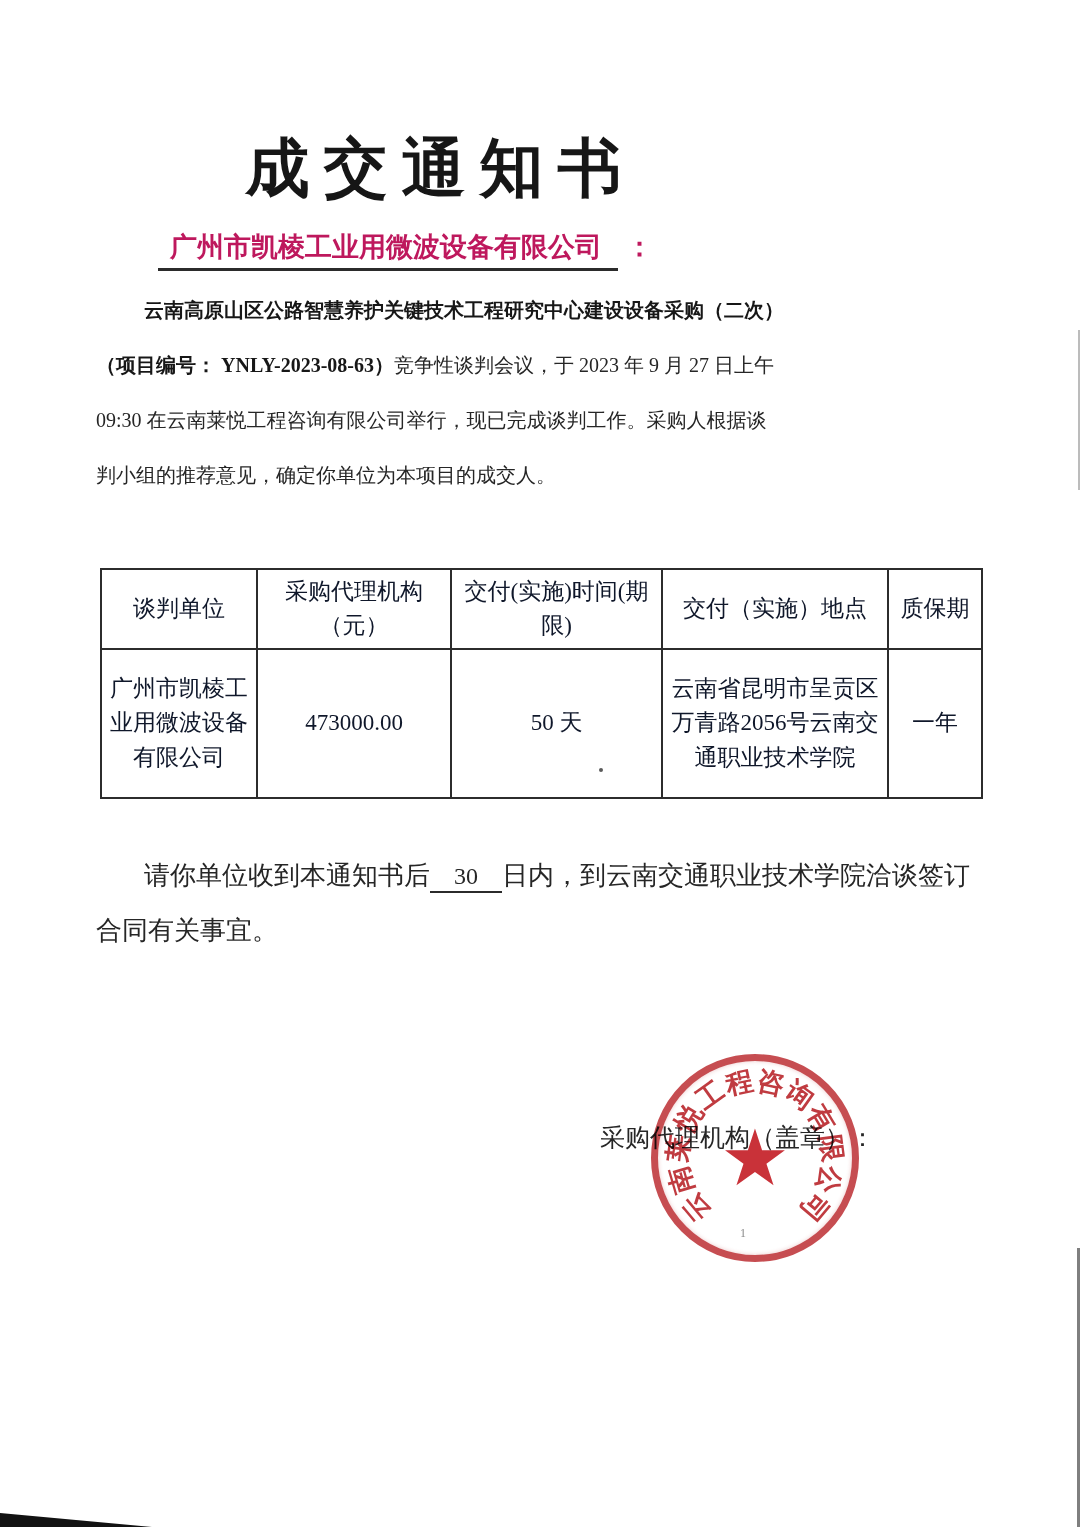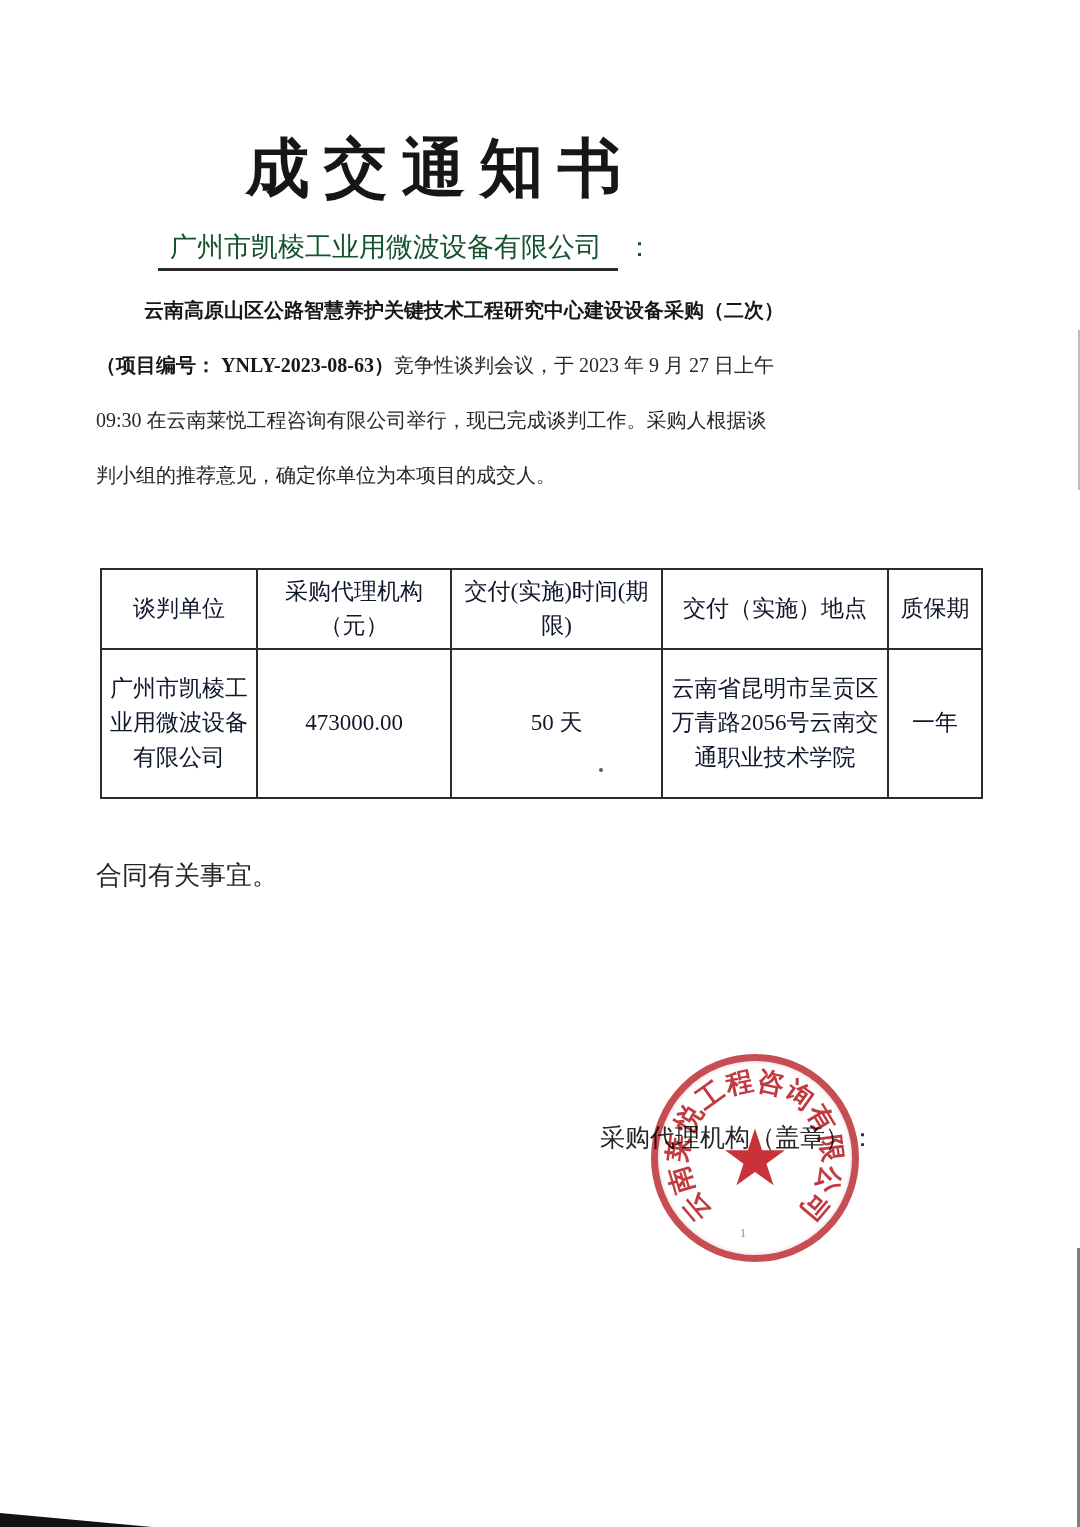--- a/index.html
+++ b/index.html
@@ -11,21 +11,21 @@
   .abs{position:absolute;}
 
   
   .doc-title{
     top:134px;left:0;width:867px;text-align:center;
     font-size:64px;font-weight:800;letter-spacing:14px;text-indent:14px;
     color:#161616;line-height:1.1;
   }
 
   
-  .addressee{top:229px;left:158px;font-size:27px;font-weight:400;color:#14532d;white-space:nowrap;}
+  .addressee{top:229px;left:158px;font-size:27px;font-weight:700;color:#be185d;white-space:nowrap;}
   .addr-text{display:inline-block;padding:0 16px 3px 12px;border-bottom:3px solid #2b2b2b;}
   .addr-colon{margin-left:8px;}
 
   
   .body-par{top:283px;left:96px;width:876px;font-size:20px;line-height:55px;color:#262626;}
   .body-par .ln{white-space:nowrap;}
   .ln-indent{text-indent:48px;}
   .b{font-weight:700;color:#171717;}
 
   
@@ -135,20 +135,21 @@
       <td>473000.00</td>
       <td>50 天</td>
       <td class="c4b">云南省昆明市呈贡区万青路2056号云南交通职业技术学院</td>
       <td>一年</td>
     </tr>
   </tbody>
 </table>
 <div class="abs speck"></div>
 
 <div class="abs notice">
+  <div class="ln1"><span>请你单位收到本通知书后</span><span class="blank-30">30</span><span>日内，到云南交通职业技术学院洽谈签订</span></div>
   <div>合同有关事宜。</div>
 </div>
 
 <div class="abs footer">
   <div>采购代理机构（盖章）：</div>
 </div>
 
 <div class="abs seal">
   <div class="seal-ring"></div>
   <span class="seal-char">云</span>

